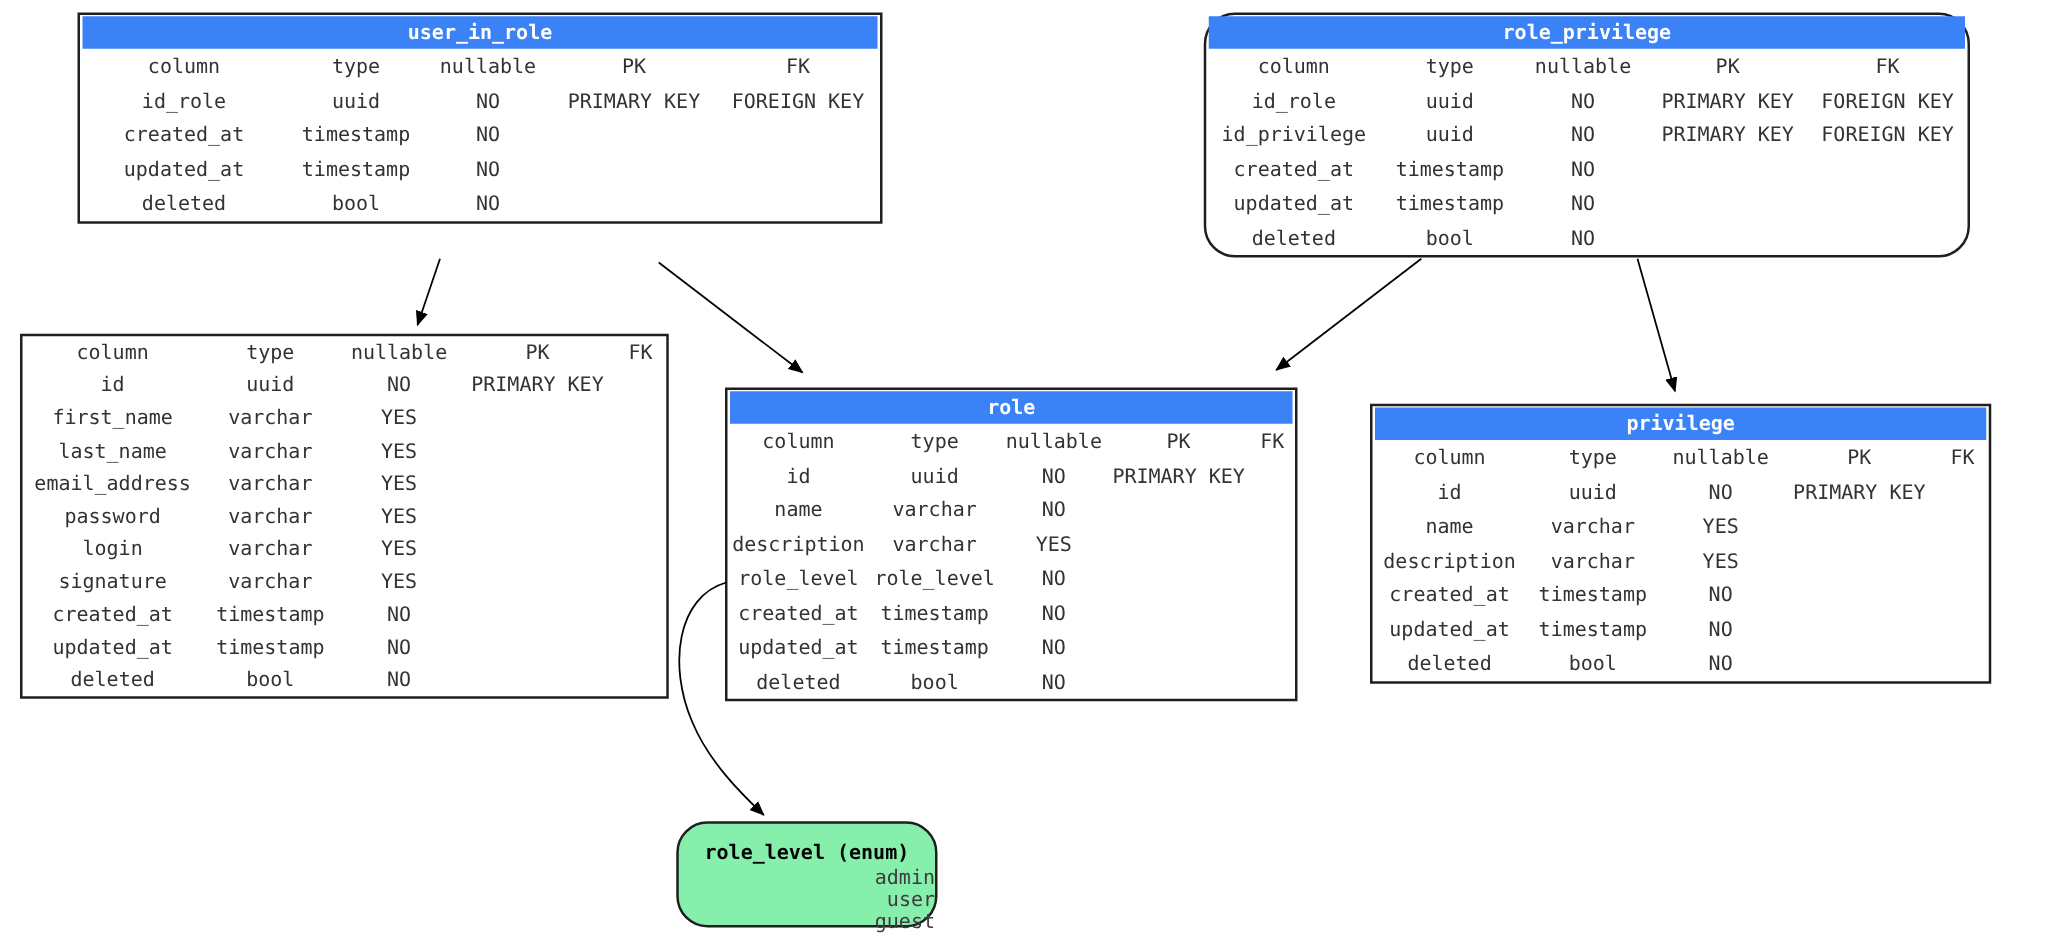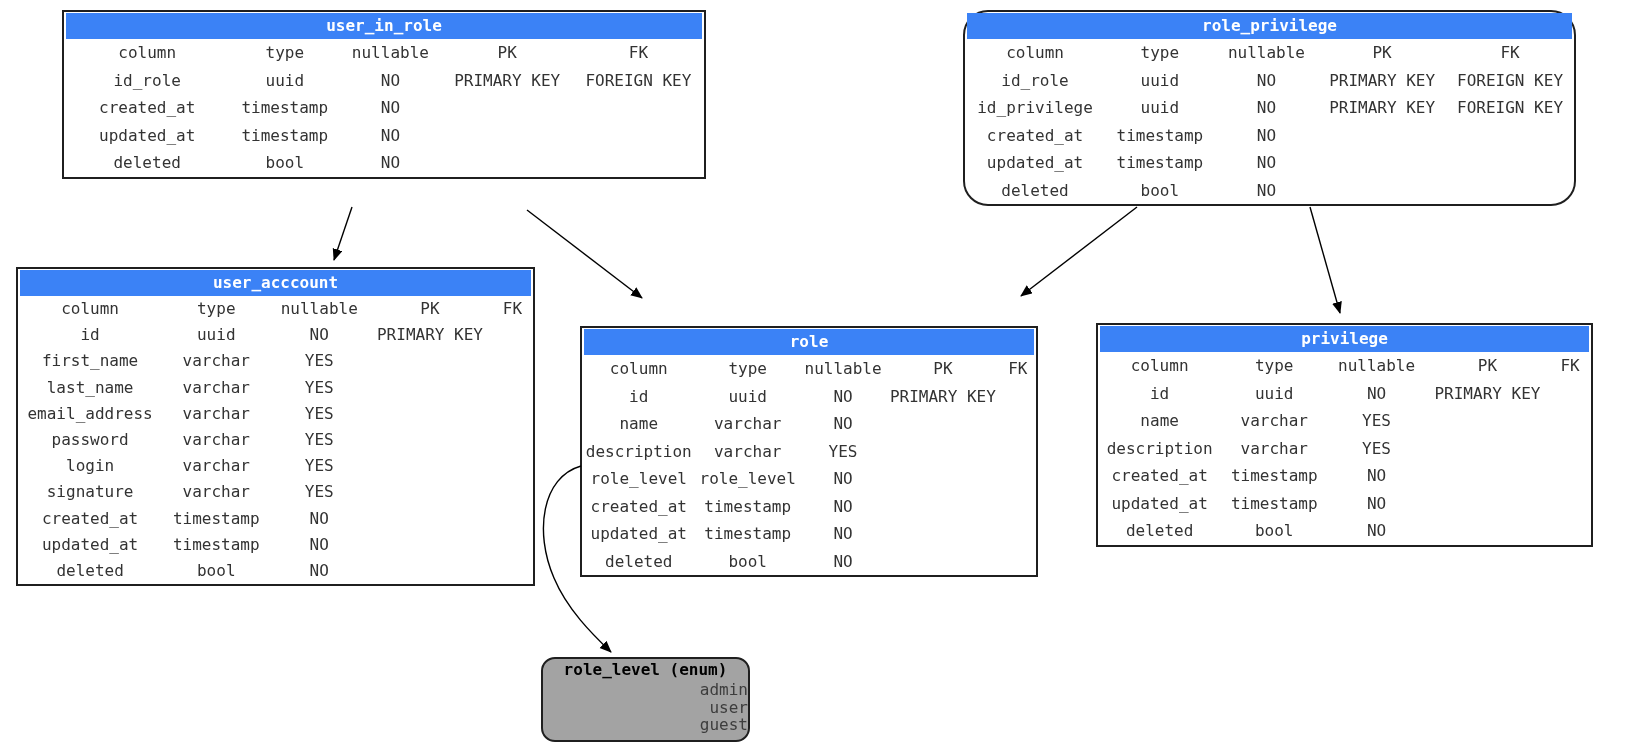--- a/index.html
+++ b/index.html
@@ -45,25 +45,25 @@
     height: 27.5px;
     text-align: center;
     padding: 0;
     white-space: nowrap;
     overflow: hidden;
     color: #333333;
   }
   .card-user_acccount table.tbl td { line-height: 26.2px; height: 26.2px; }
   .enum-card {
     position: absolute;
-    background: #a3a3a3;
+    background: #86efac;
     border: 2px solid #1f1f1f;
-    border-radius: 14px;
+    border-radius: 25px;
     box-sizing: border-box;
-    padding-top: 0;
+    padding-top: 12px;
   }
   .enum-title {
     font-weight: bold;
     font-size: 16px;
     line-height: 22px;
     text-align: center;
     color: #000000;
     white-space: nowrap;
   }
   .enum-value {
@@ -190,21 +190,20 @@
             <td>bool</td>
             <td>NO</td>
             <td></td>
             <td></td>
           </tr>
         </tbody>
     </table>
   </div>
 
   <div class="table-card card-user_acccount" style="left:16px; top:267px; width:519px;">
-    <div class="tbl-header">user_acccount</div>
     <table class="tbl">
       <colgroup>
         <col style="width:28%">
           <col style="width:21%">
           <col style="width:19%">
         <col style="width:24%">
           <col style="width:8%">
       </colgroup>
       <tbody>
         <tr>
@@ -283,21 +282,21 @@
             <td>deleted</td>
             <td>bool</td>
             <td>NO</td>
             <td></td>
             <td></td>
           </tr>
         </tbody>
     </table>
   </div>
 
-  <div class="table-card card-role" style="left:580px; top:310px; width:458px;margin-top:16px;">
+  <div class="table-card card-role" style="left:580px; top:310px; width:458px;">
     <div class="tbl-header">role</div>
     <table class="tbl">
       <colgroup>
         <col style="width:25%">
           <col style="width:23%">
           <col style="width:19%">
         <col style="width:25%">
           <col style="width:8%">
       </colgroup>
       <tbody>

